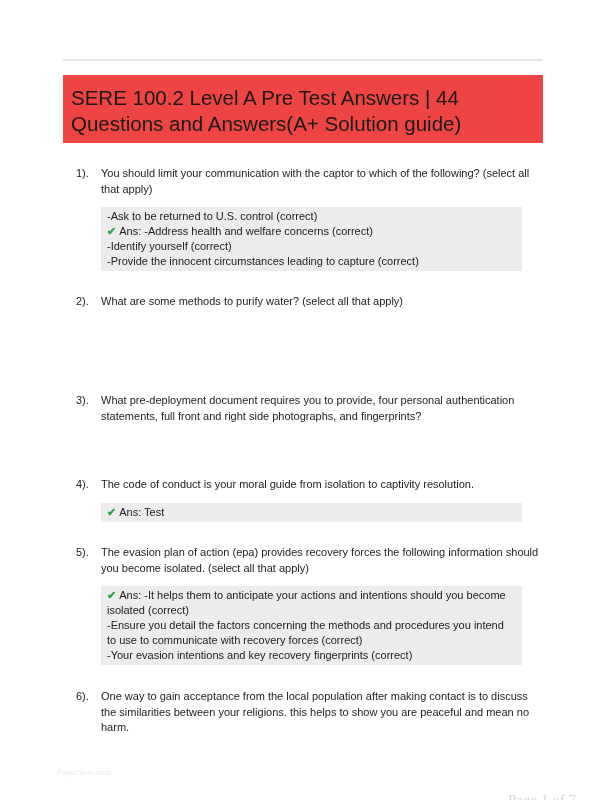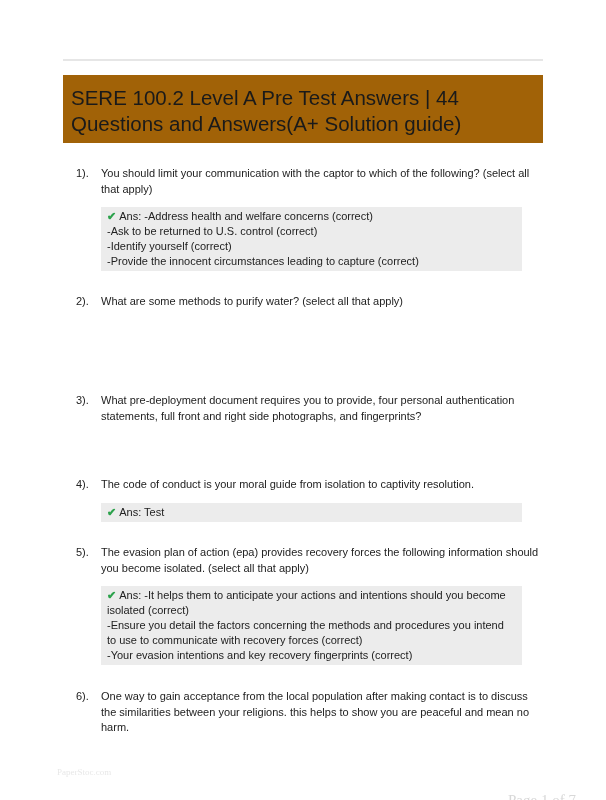--- a/index.html
+++ b/index.html
@@ -1,19 +1,19 @@
 <!DOCTYPE html>
 <html><head>
 <meta charset="utf-8">
 <style>
   html, body { margin: 0; padding: 0; background: #ffffff; }
   body { width: 606px; height: 800px; position: relative; overflow: hidden;
          font-family: "Liberation Sans", sans-serif; color: #222; }
   .top-rule { position: absolute; left: 63px; top: 59px; width: 480px; height: 2px; background: #e6e6e6; }
-  .title-box { position: absolute; left: 63px; top: 75px; width: 480px; height: 68px; background: #a16207; box-sizing: border-box; padding: 10px 8px; }
+  .title-box { position: absolute; left: 63px; top: 75px; width: 480px; height: 68px; background: #ef4444; box-sizing: border-box; padding: 10px 8px; }
   .title-box h1 { margin: 0; font-size: 20.5px; font-weight: normal; line-height: 26px; color: #1a1a1a; }
   .q { position: absolute; left: 63px; width: 480px; }
   .q-num { position: absolute; left: 13px; top: 0; font-size: 11px; line-height: 15px; color: #222; }
   .q-text { margin-left: 38px; font-size: 11px; line-height: 15.5px; color: #222; }
   .ans { margin-left: 38px; margin-top: 10px; background: #ececec; padding: 2px 6px 2px 6px; font-size: 11px; line-height: 15px; color: #222; width: 421px; box-sizing: border-box; }
   .ans .line { display: block; }
   .check { color: #2ca24c; font-weight: bold; margin-right: 3px; }
   .footer-left { position: absolute; left: 57px; top: 767px; font-size: 9px; color: #e8e8e8; font-family: "Liberation Serif", serif; }
   .footer-right { position: absolute; left: 508px; top: 792px; font-size: 15px; color: #d8d8d8; font-family: "Liberation Serif", serif; }
 </style>
@@ -23,22 +23,22 @@
 <div class="top-rule"></div>
 
 <div class="title-box">
   <h1>SERE 100.2 Level A Pre Test Answers | 44 Questions and Answers(A+ Solution guide)</h1>
 </div>
 
 <div class="q" style="top:166px;">
   <span class="q-num">1).</span>
   <div class="q-text">You should limit your communication with the captor to which of the following? (select all that apply)</div>
   <div class="ans">
+    <span class="line">-Ask to be returned to U.S. control (correct)</span>
     <span class="line"><span class="check">✔</span><span>Ans: -Address health and welfare concerns (correct)</span></span>
-    <span class="line">-Ask to be returned to U.S. control (correct)</span>
     <span class="line">-Identify yourself (correct)</span>
     <span class="line">-Provide the innocent circumstances leading to capture (correct)</span>
   </div>
 </div>
 
 <div class="q" style="top:294px;">
   <span class="q-num">2).</span>
   <div class="q-text">What are some methods to purify water? (select all that apply)</div>
 </div>
 

